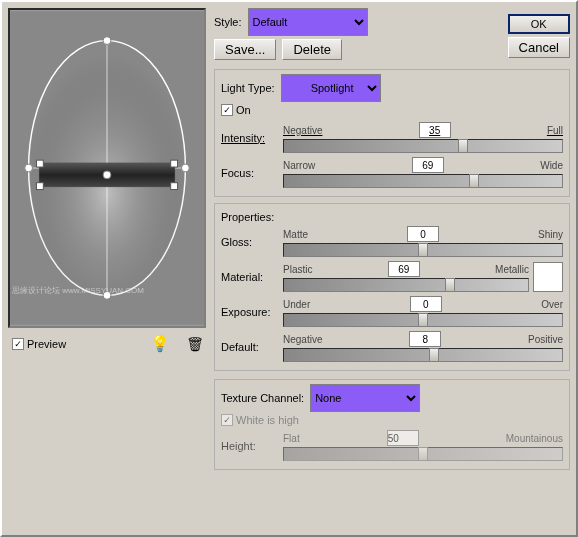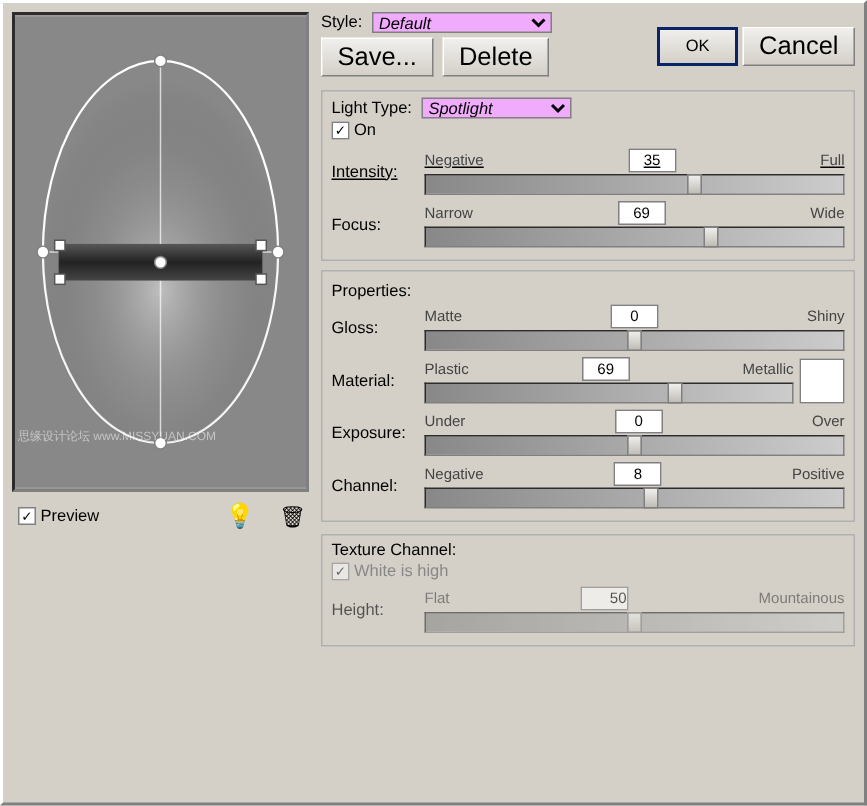--- a/index.html
+++ b/index.html
@@ -84,51 +84,51 @@
       align-items: center;
       margin-bottom: 3px;
     }
     .style-row {
       display: flex;
       align-items: center;
       gap: 6px;
     }
     .right-buttons {
       display: flex;
+      flex-direction: column;
       gap: 3px;
       min-width: 60px;
     }
     .btn {
       padding: 2px 10px;
       background: linear-gradient(to bottom, #f0efed, #d4d0c8);
       border: 1px solid #808080;
       border-top-color: #ffffff;
       border-left-color: #ffffff;
       cursor: pointer;
-      font-size: 17px;
+      font-size: 13px;
       min-width: 54px;
       text-align: center;
     }
     .btn-ok {
       background: linear-gradient(to bottom, #f0efed, #d4d0c8);
       border: 2px solid #0a246a;
       min-width: 54px;
       padding: 2px 10px;
       cursor: pointer;
       font-size: 11px;
     }
     select {
       font-size: 11px;
-      background: #f0abfc;
-      border: 1px solid #808080;
-      height: 14px;
-      font-style: italic;
+      background: #8b5cf6;
+      border: 1px solid #808080;
+      height: 28px;
     }
     .style-select { width: 120px; }
-    .light-type-select { width: 100px; }
+    .light-type-select { width: 100px; padding-left: 25px; }
     .texture-select { width: 110px; }
     
     .section-group {
       border: 1px solid #b0b0b0;
       padding: 4px 6px;
       margin-bottom: 3px;
     }
     .light-type-row {
       display: flex;
       align-items: center;
@@ -395,47 +395,48 @@
             <div class="slider-top">
               <span class="slider-min-label">Under</span>
               <input type="text" class="slider-value-box" value="0" style="width: 32px; height: 16px; border: 1px solid rgb(128, 128, 128); text-align: center; font-size: 10px;">
               <span class="slider-max-label">Over</span>
             </div>
             <input type="range" min="0" max="100" value="50" style="">
           </div>
         </div>
 
         <div class="slider-row">
-          <span class="slider-label">Channel:</span>
+          <span class="slider-label">Default:</span>
           <div class="slider-container">
             <div class="slider-top">
               <span class="slider-min-label">Negative</span>
               <input type="text" class="slider-value-box" value="8" style="width: 32px; height: 16px; border: 1px solid rgb(128, 128, 128); text-align: center; font-size: 10px;">
               <span class="slider-max-label">Positive</span>
             </div>
             <input type="range" min="0" max="100" value="54" style="">
           </div>
         </div>
       </div>
 
       <div class="texture-section">
         <div class="light-type-row">
           <label>Texture Channel:</label>
+          <select class="texture-select"><option>None</option><option>Red</option><option>Green</option><option>Blue</option><option>Alpha</option></select>
         </div>
         <div class="on-row" style="margin-bottom:4px;">
           <div class="checkbox" style="opacity:0.5;">✓</div>
           <label style="color:#888;">White is high</label>
         </div>
 
         <div class="slider-row" style="opacity:0.6;">
           <span class="slider-label">Height:</span>
           <div class="slider-container">
             <div class="slider-top">
               <span class="slider-min-label">Flat</span>
-              <input type="text" class="slider-value-box" value="50" style="width: 32px; height: 16px; border: 1px solid rgb(128, 128, 128); text-align: right; font-size: 10px;">
+              <input type="text" class="slider-value-box" value="50" style="width: 32px; height: 16px; border: 1px solid rgb(128, 128, 128); text-align: left; font-size: 10px;">
               <span class="slider-max-label">Mountainous</span>
             </div>
             <input type="range" min="0" max="100" value="50" disabled="" style="">
           </div>
         </div>
       </div>
     </div>
   </div>
 </div>
 

